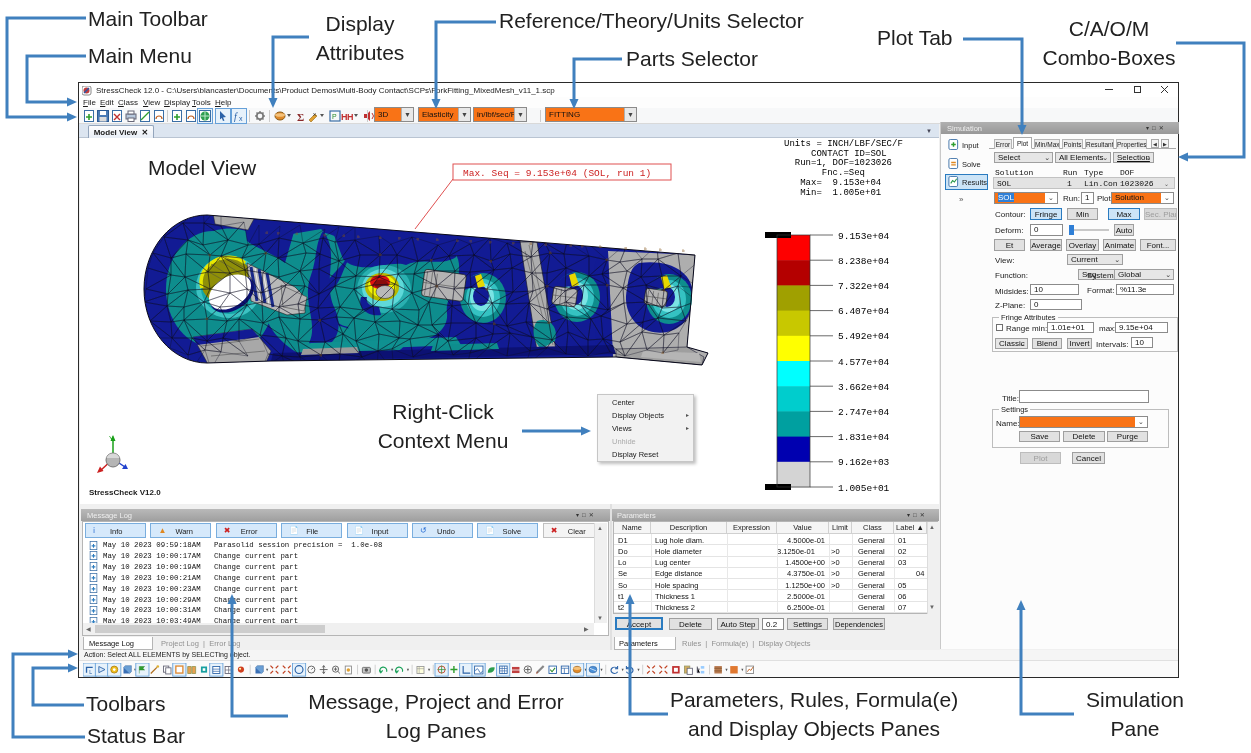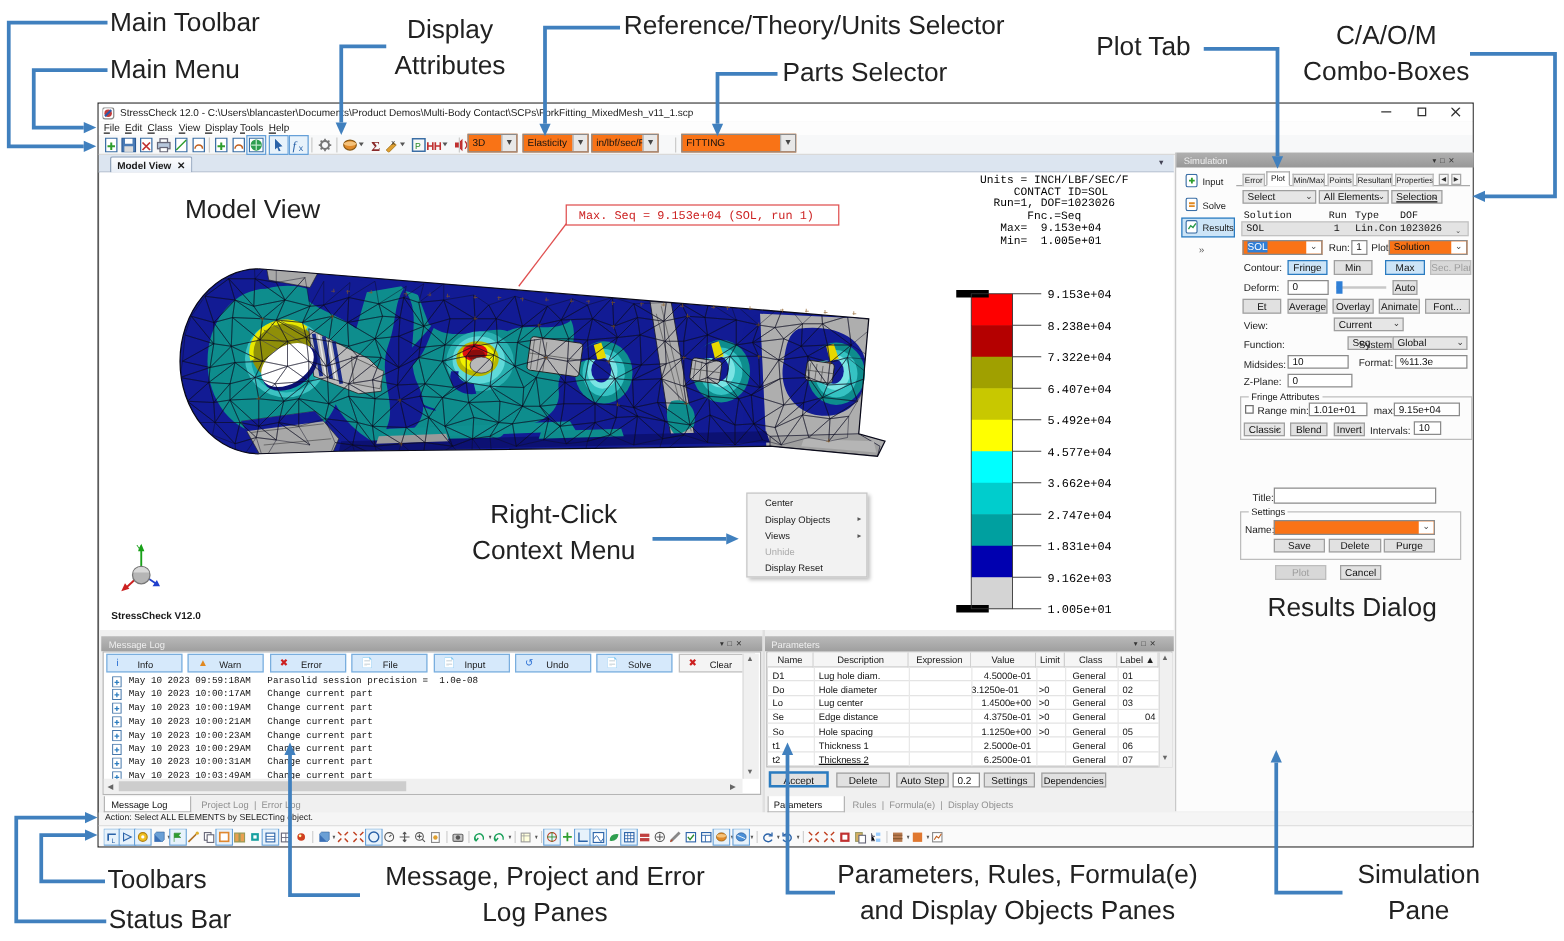--- a/index.html
+++ b/index.html
@@ -22,21 +22,20 @@
 <div id="c">
 <div class="lbl" style="left:88px;top:4px;">Main Toolbar</div>
 <div class="lbl" style="left:88px;top:41px;">Main Menu</div>
 <div class="lbl ctr" style="left:302px;top:9px;width:116px;">Display<br>Attributes</div>
 <div class="lbl" style="left:499px;top:6px;">Reference/Theory/Units Selector</div>
 <div class="lbl" style="left:626px;top:44px;">Parts Selector</div>
 <div class="lbl" style="left:877px;top:23px;">Plot Tab</div>
 <div class="lbl ctr" style="left:1040px;top:14px;width:138px;">C/A/O/M<br>Combo-Boxes</div>
 <div class="lbl" style="left:148px;top:153px;">Model View</div>
 <div class="lbl ctr" style="left:368px;top:397px;width:150px;">Right-Click<br>Context Menu</div>
-<div class="lbl" style="left:1014px;top:472px;">Results Dialog</div>
 <div class="lbl" style="left:86px;top:689px;">Toolbars</div>
 <div class="lbl" style="left:87px;top:721px;">Status Bar</div>
 <div class="lbl ctr" style="left:296px;top:687px;width:280px;">Message, Project and Error<br>Log Panes</div>
 <div class="lbl ctr" style="left:664px;top:685px;width:300px;">Parameters, Rules, Formula(e)<br>and Display Objects Panes</div>
 <div class="lbl ctr" style="left:1076px;top:685px;width:118px;">Simulation<br>Pane</div>
 <svg class="abs" style="left:0;top:0;z-index:50;pointer-events:none" width="1251" height="753">
       <path d="M86,18 L7,18 L7,117 L67,117" fill="none" stroke="#4080be" stroke-width="3"></path>
       <polygon points="67,112.5 77,117 67,121.5" fill="#4080be"></polygon>
       <path d="M86,56 L27,56 L27,102 L67,102" fill="none" stroke="#4080be" stroke-width="3"></path>
       <polygon points="67,97.5 77,102 67,106.5" fill="#4080be"></polygon>
@@ -518,21 +517,21 @@
         <div class="abs" style="left:286px;top:76.69999999999999px;font-size:7.5px;color:#111;">05</div>
         <div class="abs" style="left:2px;top:86.49999999999999px;width:313px;height:11.3px;border-bottom:1px solid #e4e4e4;"></div>
         <div class="abs" style="left:6px;top:87.99999999999999px;font-size:7.5px;color:#111;">t1</div>
         <div class="abs" style="left:43px;top:87.99999999999999px;font-size:7.5px;color:#111;">Thickness 1</div>
         <div class="abs" style="left:165px;top:87.99999999999999px;width:48px;font-size:7.5px;color:#111;text-align:right;">2.5000e-01</div>
         <div class="abs" style="left:219px;top:87.99999999999999px;font-size:7.5px;color:#111;"></div>
         <div class="abs" style="left:246px;top:87.99999999999999px;font-size:7.5px;color:#111;">General</div>
         <div class="abs" style="left:286px;top:87.99999999999999px;font-size:7.5px;color:#111;">06</div>
         <div class="abs" style="left:2px;top:97.79999999999998px;width:313px;height:11.3px;border-bottom:1px solid #e4e4e4;"></div>
         <div class="abs" style="left:6px;top:99.29999999999998px;font-size:7.5px;color:#111;">t2</div>
-        <div class="abs" style="left:43px;top:99.29999999999998px;font-size:7.5px;color:#111;text-decoration:underline;">Thickness 2</div>
+        <div class="abs" style="left:43px;top:99.29999999999998px;font-size:7.5px;color:#111;">Thickness 2</div>
         <div class="abs" style="left:165px;top:99.29999999999998px;width:48px;font-size:7.5px;color:#111;text-align:right;">6.2500e-01</div>
         <div class="abs" style="left:219px;top:99.29999999999998px;font-size:7.5px;color:#111;"></div>
         <div class="abs" style="left:246px;top:99.29999999999998px;font-size:7.5px;color:#111;">General</div>
         <div class="abs" style="left:286px;top:99.29999999999998px;font-size:7.5px;color:#111;">07</div>
         <div class="abs" style="left:39px;top:30px;width:1px;height:79px;background:#e8e8e8;"></div>
         <div class="abs" style="left:115px;top:30px;width:1px;height:79px;background:#e8e8e8;"></div>
         <div class="abs" style="left:165px;top:30px;width:1px;height:79px;background:#e8e8e8;"></div>
         <div class="abs" style="left:217px;top:30px;width:1px;height:79px;background:#e8e8e8;"></div>
         <div class="abs" style="left:240px;top:30px;width:1px;height:79px;background:#e8e8e8;"></div>
         <div class="abs" style="left:282px;top:30px;width:1px;height:79px;background:#e8e8e8;"></div>

